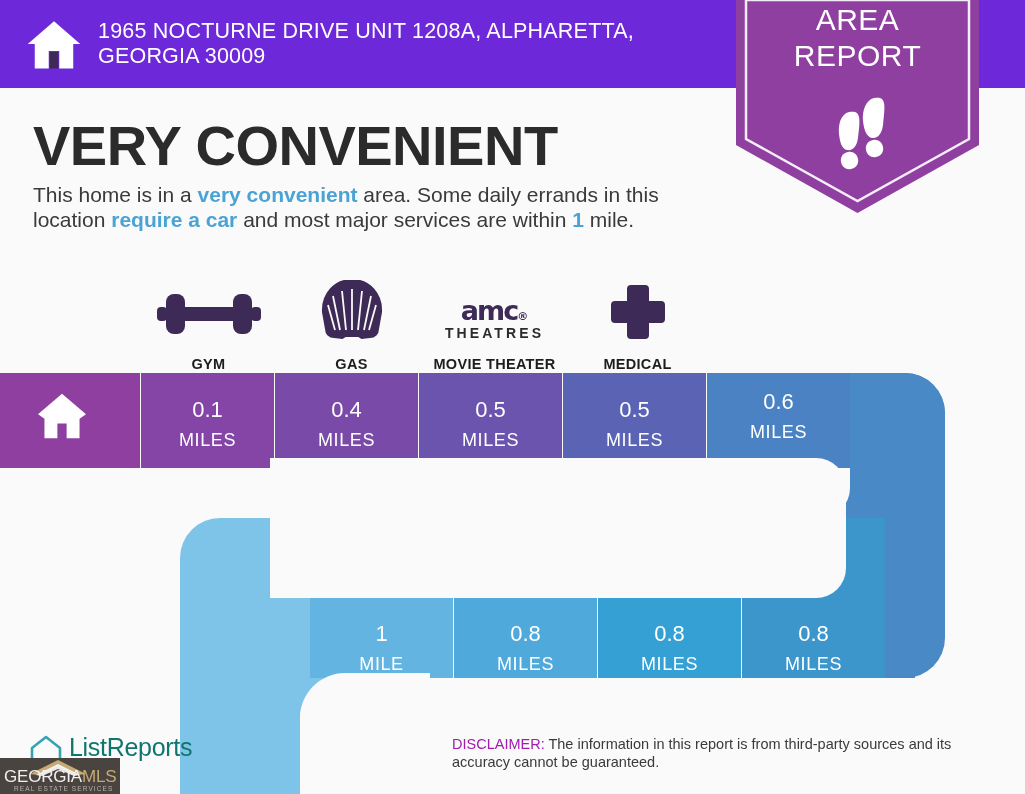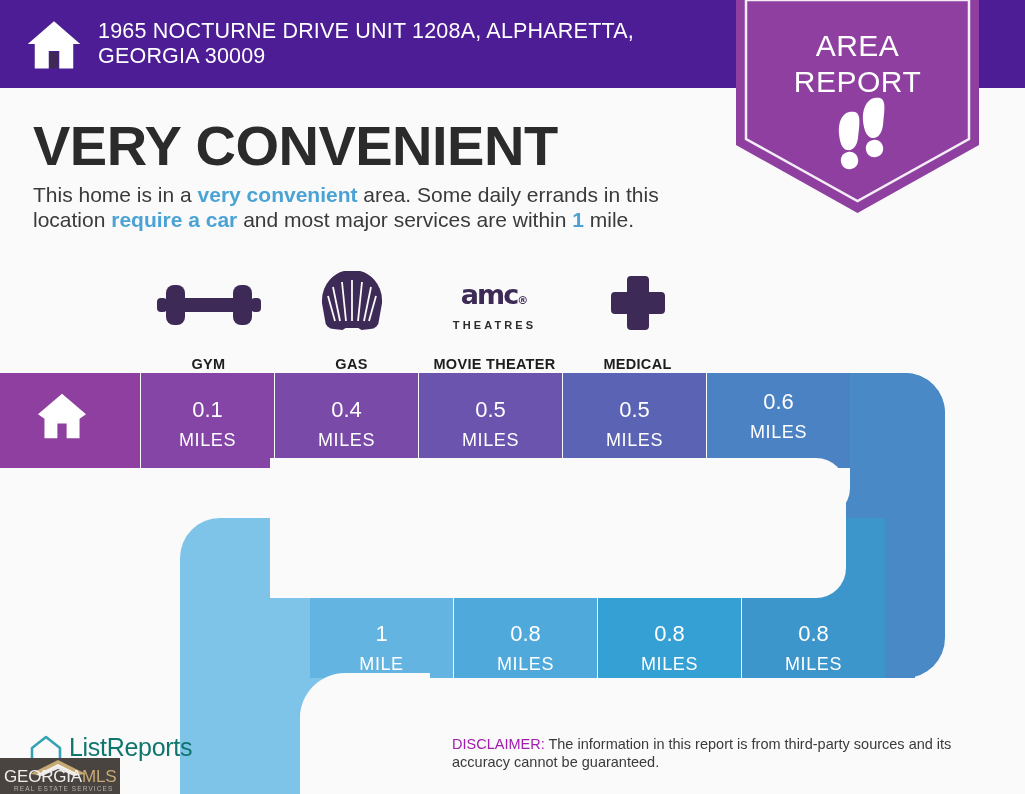--- a/index.html
+++ b/index.html
@@ -7,38 +7,38 @@
     width: 1025px; height: 794px;
     background: #fafafa;
     font-family: "Liberation Sans", sans-serif;
     overflow: hidden;
   }
   #page { position: relative; width: 1025px; height: 794px; background: #fafafa; }
 
   
   .header {
     position: absolute; left: 0; top: 0; width: 1025px; height: 88px;
-    background: #4c1d95;
+    background: #6d28d9;
     display: flex; align-items: center;
   }
   .header-house { margin-left: 26px; width: 56px; height: 56px; flex: none; }
   .header-address {
     margin-left: 16px; color: #ffffff;
     font-size: 21.5px; line-height: 25px; letter-spacing: .2px;
     font-weight: 400; max-width: 600px;
   }
 
   
   .badge {
     position: absolute; left: 736px; top: 0; width: 243px; height: 213px;
     z-index: 5;
   }
   .badge svg { display: block; }
   .badge-text {
-    position: absolute; left: 0; top: 28px; width: 243px;
+    position: absolute; left: 0; top: 2px; width: 243px;
     text-align: center; color: #fff;
     font-size: 30px; line-height: 36px; font-weight: 400; letter-spacing: .5px;
   }
 
   
   .headline {
     position: absolute; left: 33px; top: 113px;
     font-size: 56px; font-weight: 700; color: #2b2b2b; letter-spacing: -0.5px;
   }
   .subcopy {
@@ -48,34 +48,34 @@
   .subcopy b { color: #4aa3d4; font-weight: 700; }
 
   
   .icon-row { position: absolute; display: flex; }
   .icon-cell {
     display: flex; flex-direction: column; align-items: center; justify-content: flex-end;
     width: 143px; height: 100px;
   }
   .icon-art { height: 62px; display: flex; align-items: flex-end; justify-content: flex-start; }
   .icon-label {
-    margin-top: 25px; font-size: 14.5px; font-weight: 700;
+    margin-top: 16px; font-size: 14.5px; font-weight: 700;
     color: #1d1d1d; letter-spacing: .3px; white-space: nowrap;
   }
   #icon-row-1 { left: 137px; top: 272px; }
   #icon-row-2 { left: 280px; top: 497px; }
 
   .amc-logo { text-align: center; line-height: 1; }
   .amc-top {
     font-size: 27px; font-weight: 700; color: #3d2a56;
     letter-spacing: -2px; font-family: "DejaVu Sans", sans-serif;
   }
   .amc-bot {
-    font-size: 11px; font-weight: 700; color: #2b2b2b;
-    letter-spacing: 3.1px; margin-top: 12px;
+    font-size: 14px; font-weight: 700; color: #2b2b2b;
+    letter-spacing: 3.1px; margin-top: 2px;
   }
 
   
   .ribbon { position: absolute; left: 0; top: 373px; width: 1025px; height: 421px; }
 
   .seg-label {
     position: absolute; text-align: center; color: #ffffff;
     pointer-events: none;
   }
   .seg-num { font-size: 22px; line-height: 30px; font-weight: 400; }

